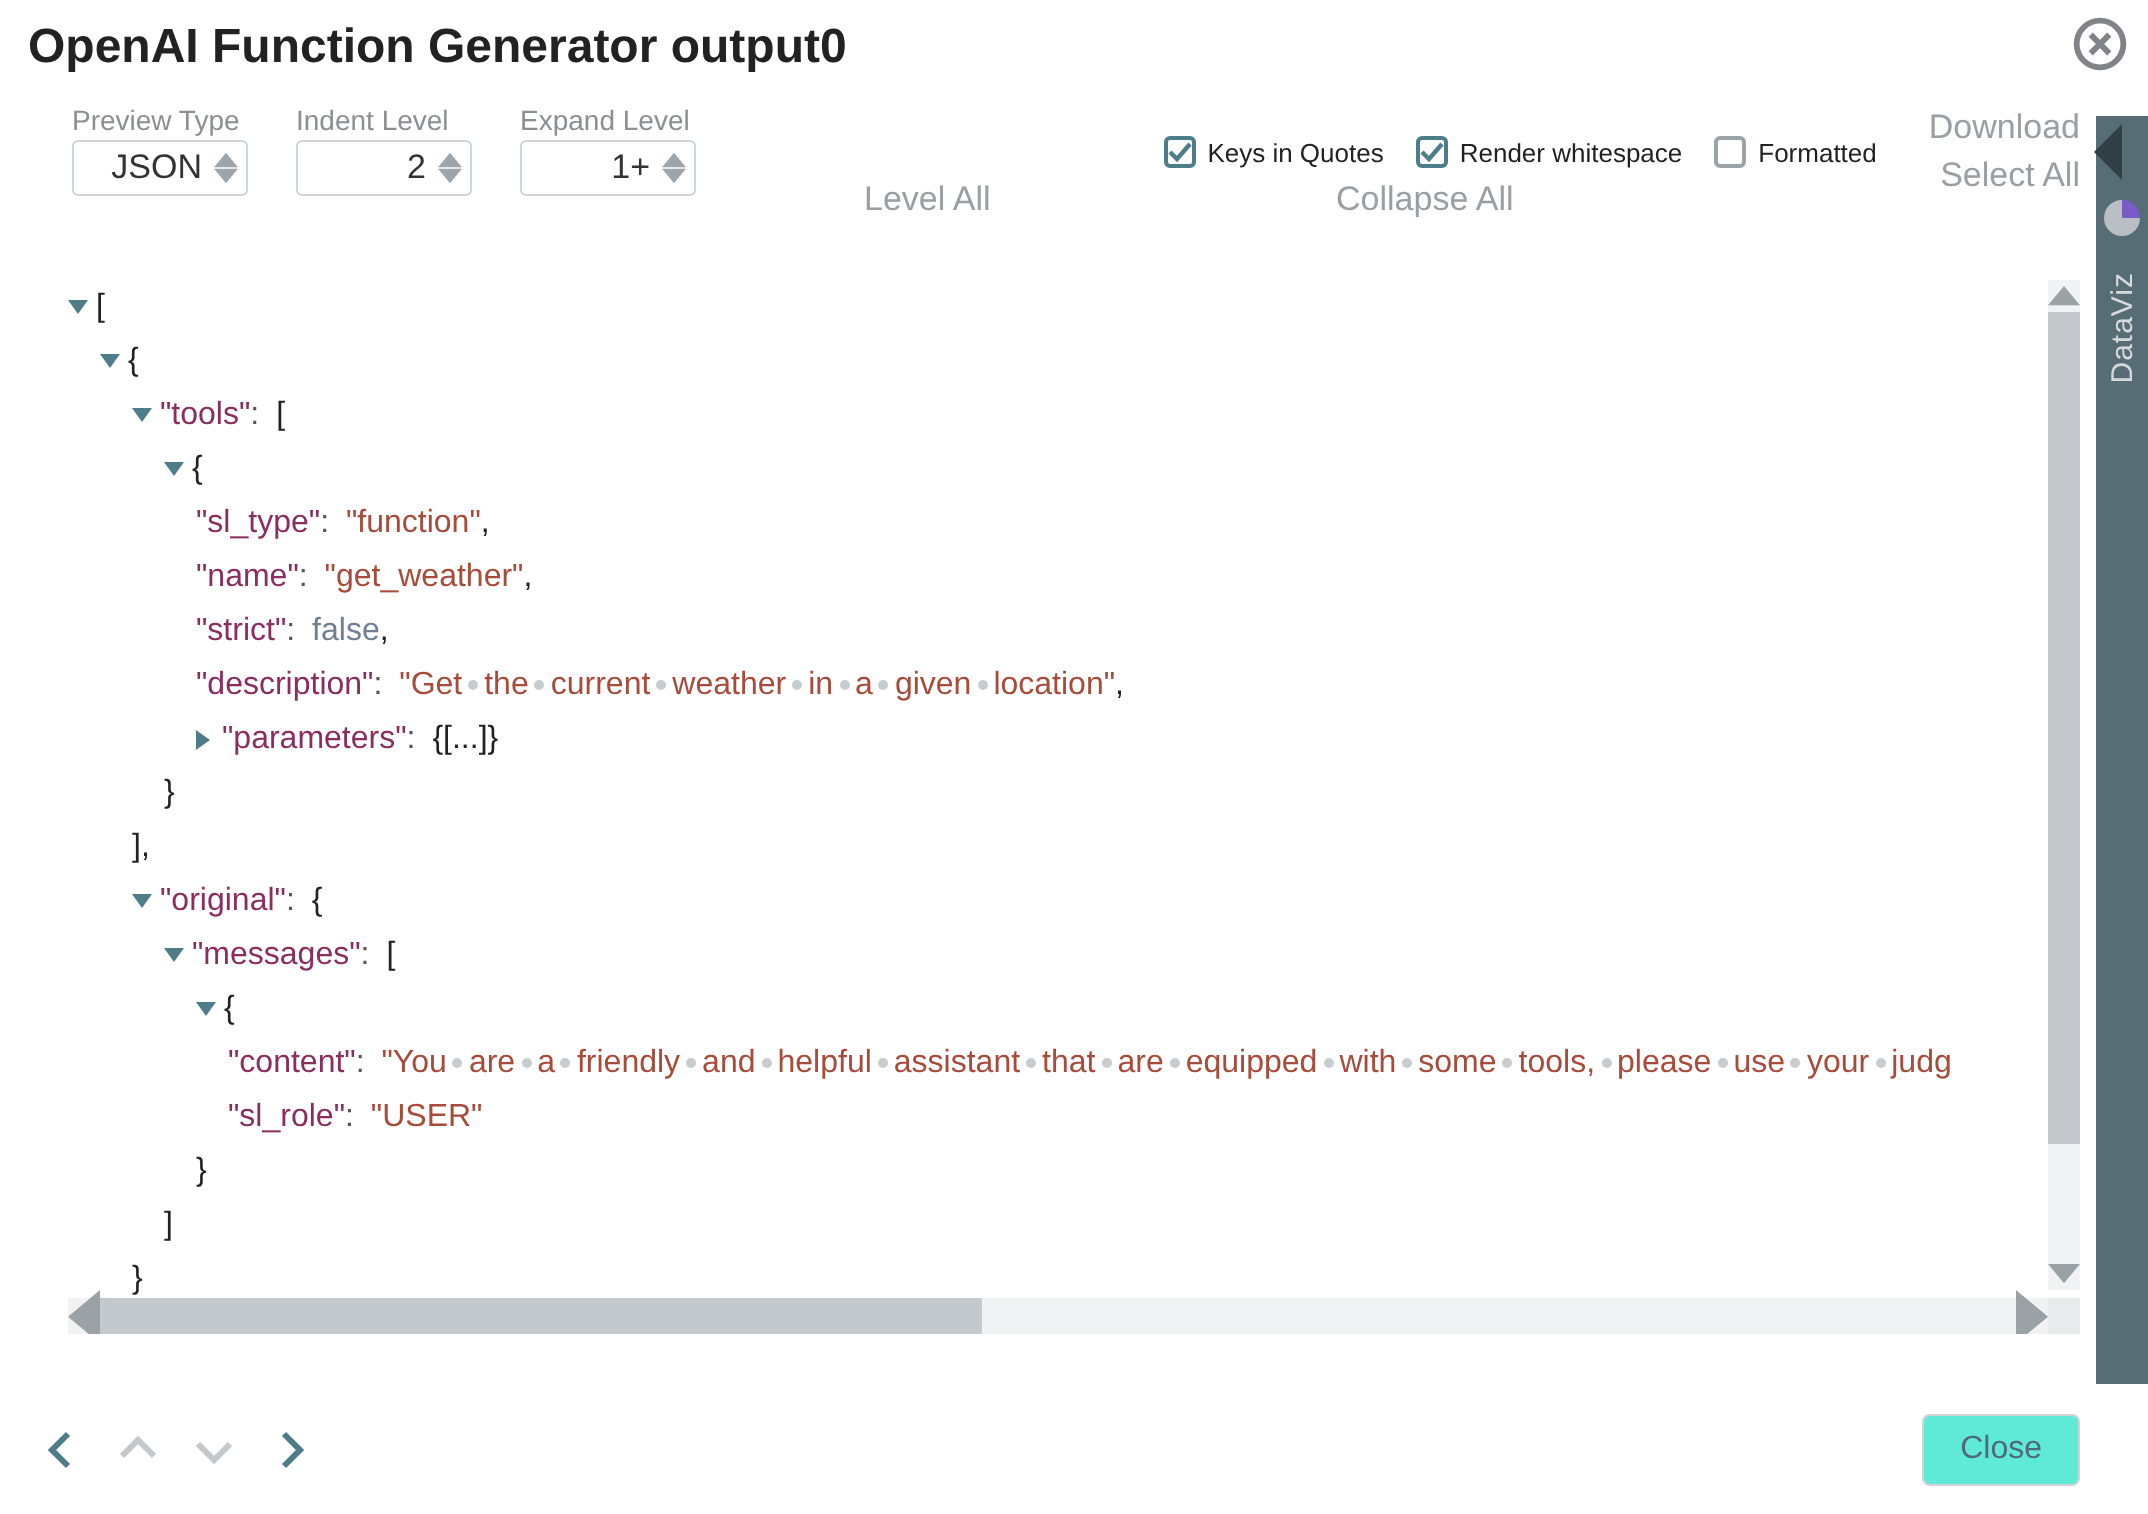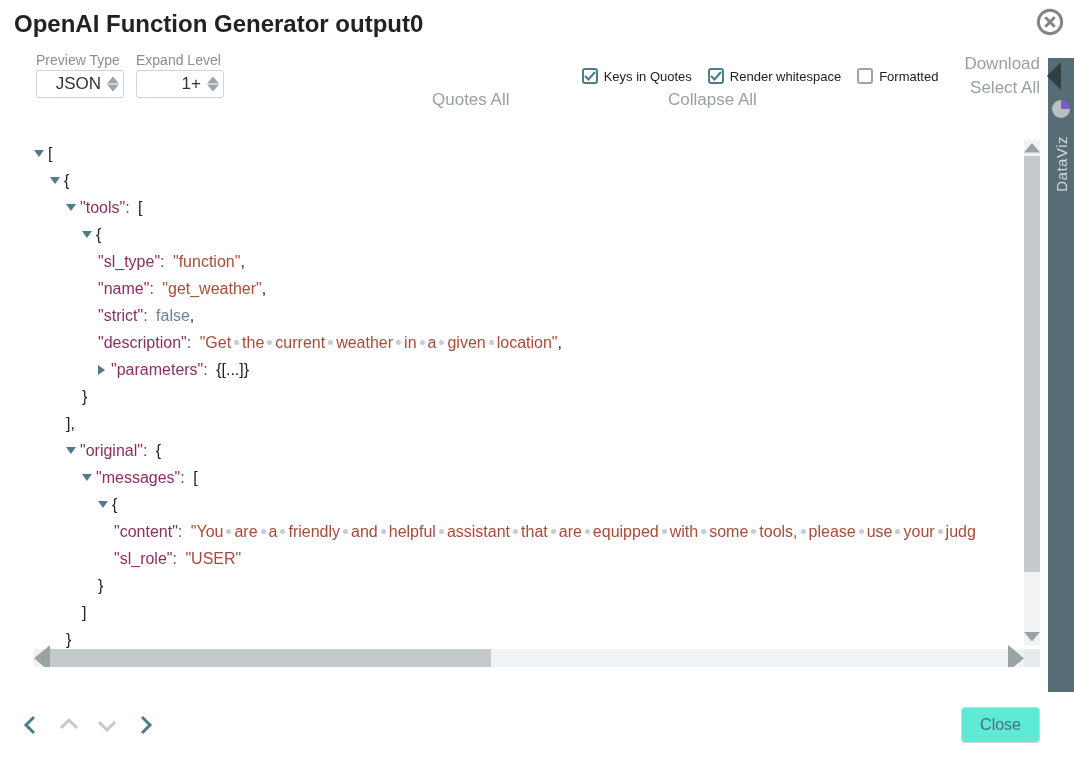--- a/index.html
+++ b/index.html
@@ -76,21 +76,21 @@
     border-radius: 50%;
     background: #b9bfc4;
     background: conic-gradient(#7a5cc9 0 90deg, #b9bfc4 90deg 360deg);
     margin-top: 10px;
     position: relative;
   }
   .controls {
     display: flex;
     align-items: flex-start;
     padding: 8px 34px 4px 36px;
-    gap: 12px;
+    gap: 24px;
   }
   .ctrl-group {
     display: flex;
     flex-direction: column;
   }
   .ctrl-label {
     color: var(--label-muted);
     font-size: 14px;
     margin-bottom: 2px;
   }
@@ -322,20 +322,34 @@
         <svg viewBox="0 0 10 6">
             <path d="M0 6 L5 0 L10 6 Z" fill="currentColor"></path>
           </svg>
         <svg viewBox="0 0 10 6">
             <path d="M0 0 L5 6 L10 0 Z" fill="currentColor"></path>
           </svg>
       </span>
     </div>
   </div>
   <div class="ctrl-group">
+    <div class="ctrl-label">Indent Level</div>
+    <div class="select-wrap small">
+      <span class="select-val">2</span>
+      <span class="spin">
+        <svg viewBox="0 0 10 6">
+            <path d="M0 6 L5 0 L10 6 Z" fill="currentColor"></path>
+          </svg>
+        <svg viewBox="0 0 10 6">
+            <path d="M0 0 L5 6 L10 0 Z" fill="currentColor"></path>
+          </svg>
+      </span>
+    </div>
+  </div>
+  <div class="ctrl-group">
     <div class="ctrl-label">Expand Level</div>
     <div class="select-wrap small">
       <span class="select-val">1+</span>
       <span class="spin">
         <svg viewBox="0 0 10 6">
             <path d="M0 6 L5 0 L10 6 Z" fill="currentColor"></path>
           </svg>
         <svg viewBox="0 0 10 6">
             <path d="M0 0 L5 6 L10 0 Z" fill="currentColor"></path>
           </svg>
@@ -365,21 +379,21 @@
       <span>Formatted</span>
     </label>
     <div class="rightlinks">
       <span class="link-gray">Download</span>
       <span class="link-gray">Select All</span>
     </div>
   </div>
 </div>
 
 <div class="subrow">
-  <span class="link-gray l1">Quotes All</span>
+  <span class="link-gray l1">Level All</span>
   <span class="link-gray l2">Collapse All</span>
 </div>
 
 <div class="viewer-outer">
   <div class="viewer">
     <div class="json-body" id="json-body">
         <div class="json-line">
           <span class="caret down"></span>
           <span class="p">[</span>
         </div>

